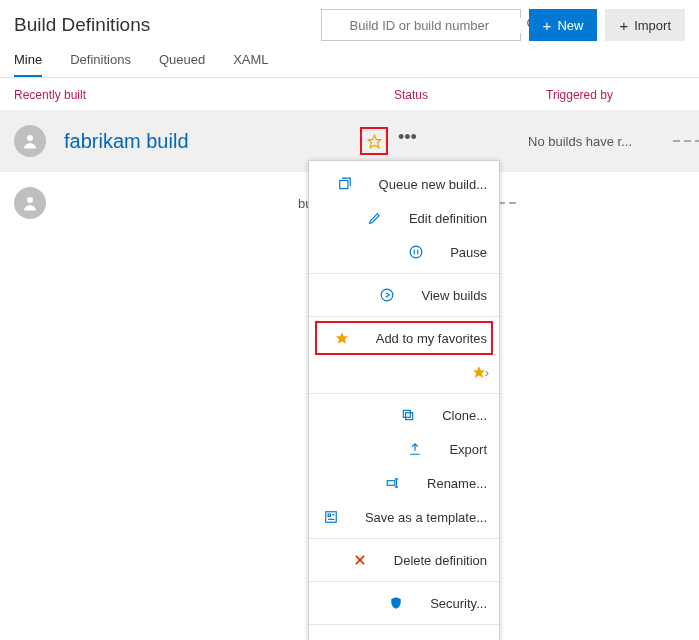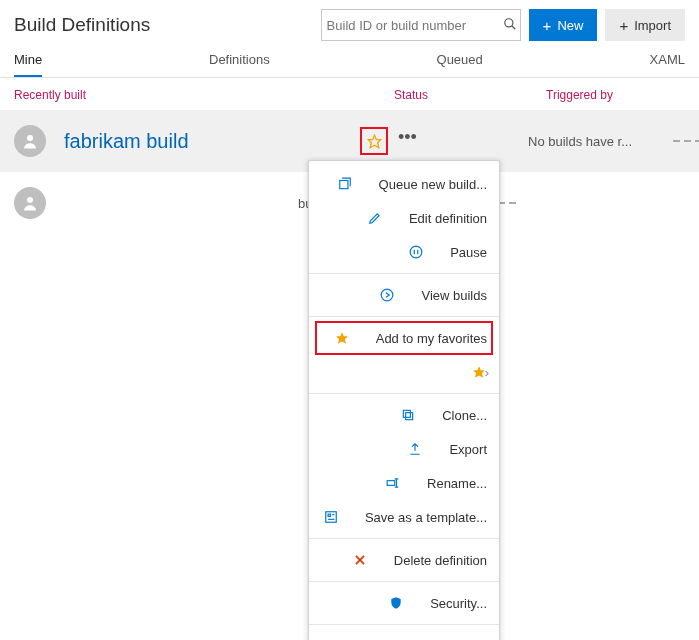--- a/index.html
+++ b/index.html
@@ -29,21 +29,21 @@
     display: flex;
     align-items: center;
     gap: 8px;
   }
   .search-box {
     display: flex;
     align-items: center;
     border: 1px solid #c8c8c8;
     height: 32px;
     width: 200px;
-    padding: 0 8px 0 5px;
+    padding: 0 8px 0 28px;
     color: #666;
     background: #fff;
   }
   .search-box input {
     border: none;
     outline: none;
     flex: 1;
     font-size: 13px;
     color: #333;
   }
@@ -67,21 +67,20 @@
     color: #333;
   }
   .plus { font-size: 15px; margin-right: 6px; font-weight: 400; line-height: 1; }
   .tabs {
     display: flex;
     gap: 28px;
     padding: 6px 14px 0 14px;
     border-bottom: 1px solid #e0e0e0;
     height: 34px;
     align-items: flex-end;
-    justify-content: space-between;
   }
   .tab {
     padding-bottom: 8px;
     color: #555;
     cursor: pointer;
     border-bottom: 2px solid transparent;
   }
   .tab.active {
     color: #222;
     border-bottom-color: #0078d4;

